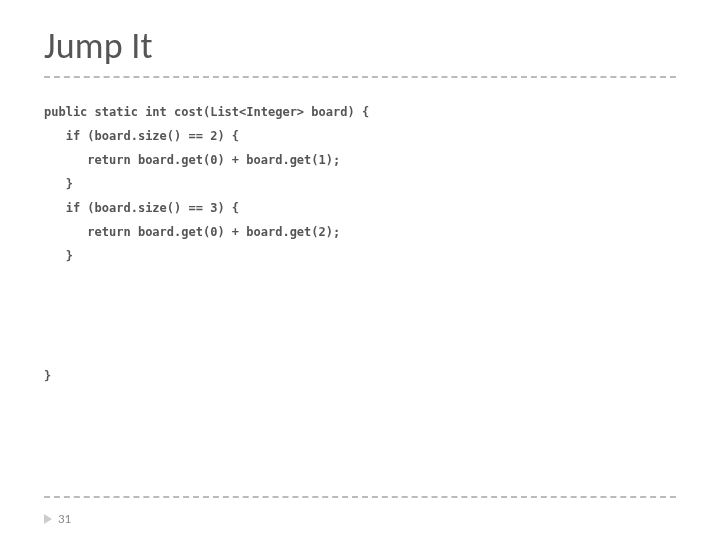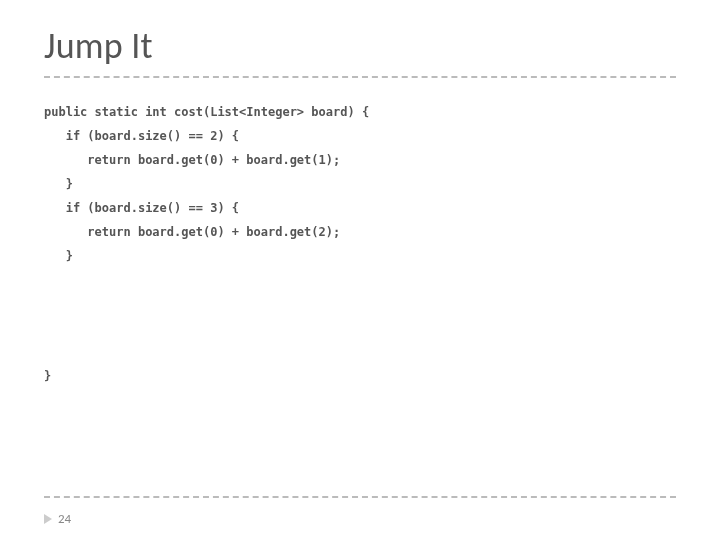--- a/index.html
+++ b/index.html
@@ -81,15 +81,15 @@
    }
 
 
 
 
 }</div>
 
   <hr class="footer-rule">
   <div class="footer">
     <div class="footer-marker"></div>
-    <span class="page-num">24</span>
+    <span class="page-num">31</span>
   </div>
 </div>
 
 </body></html>

